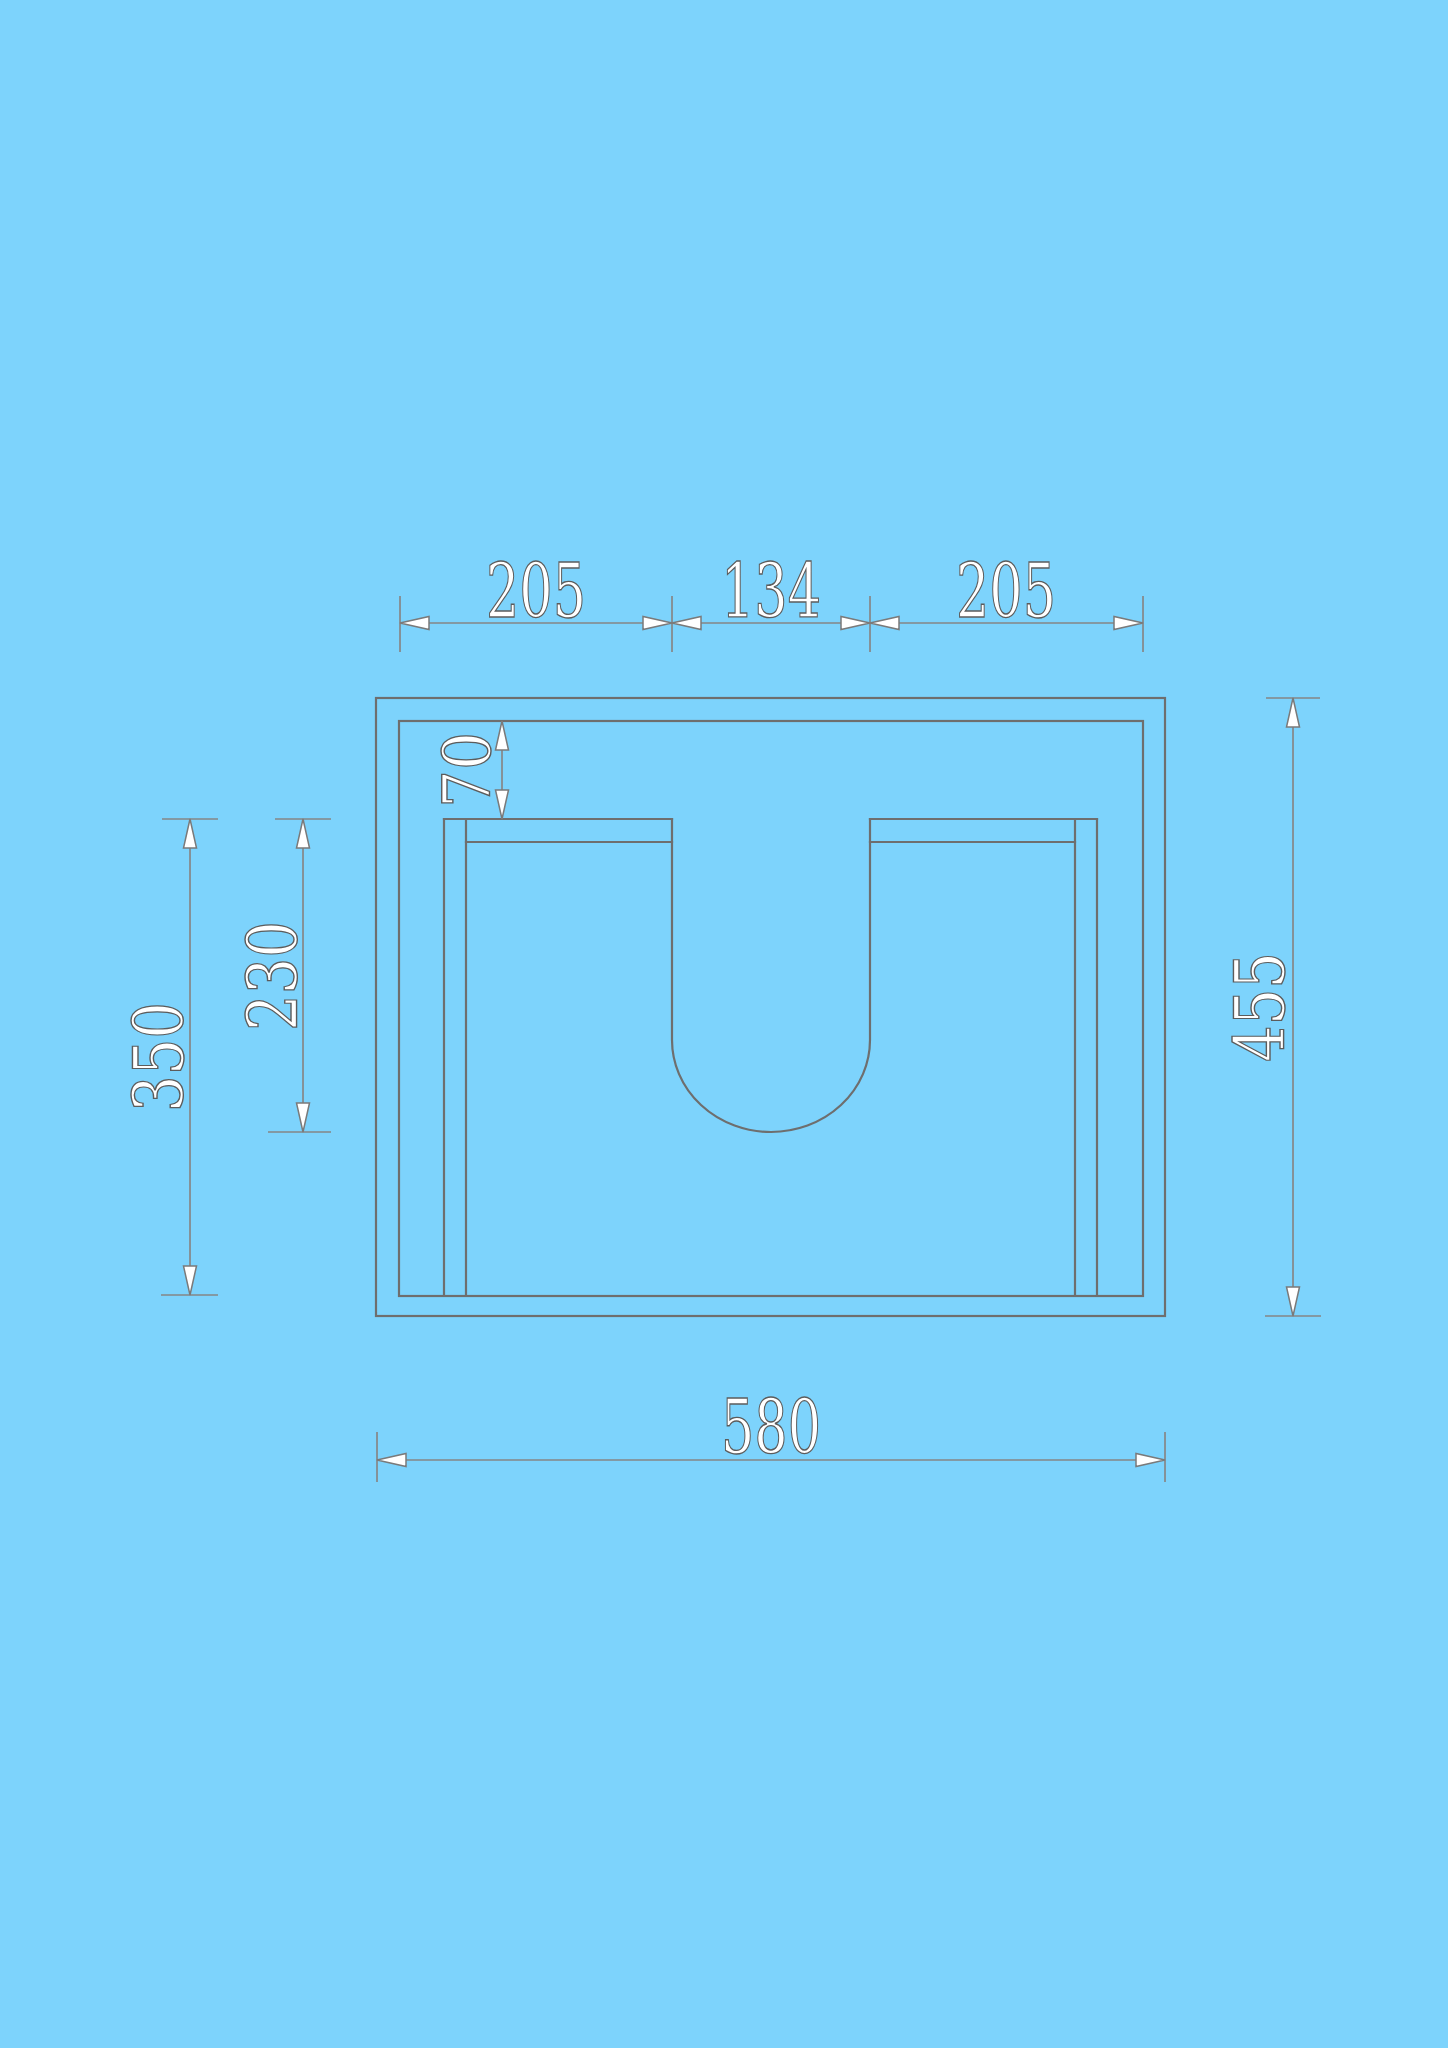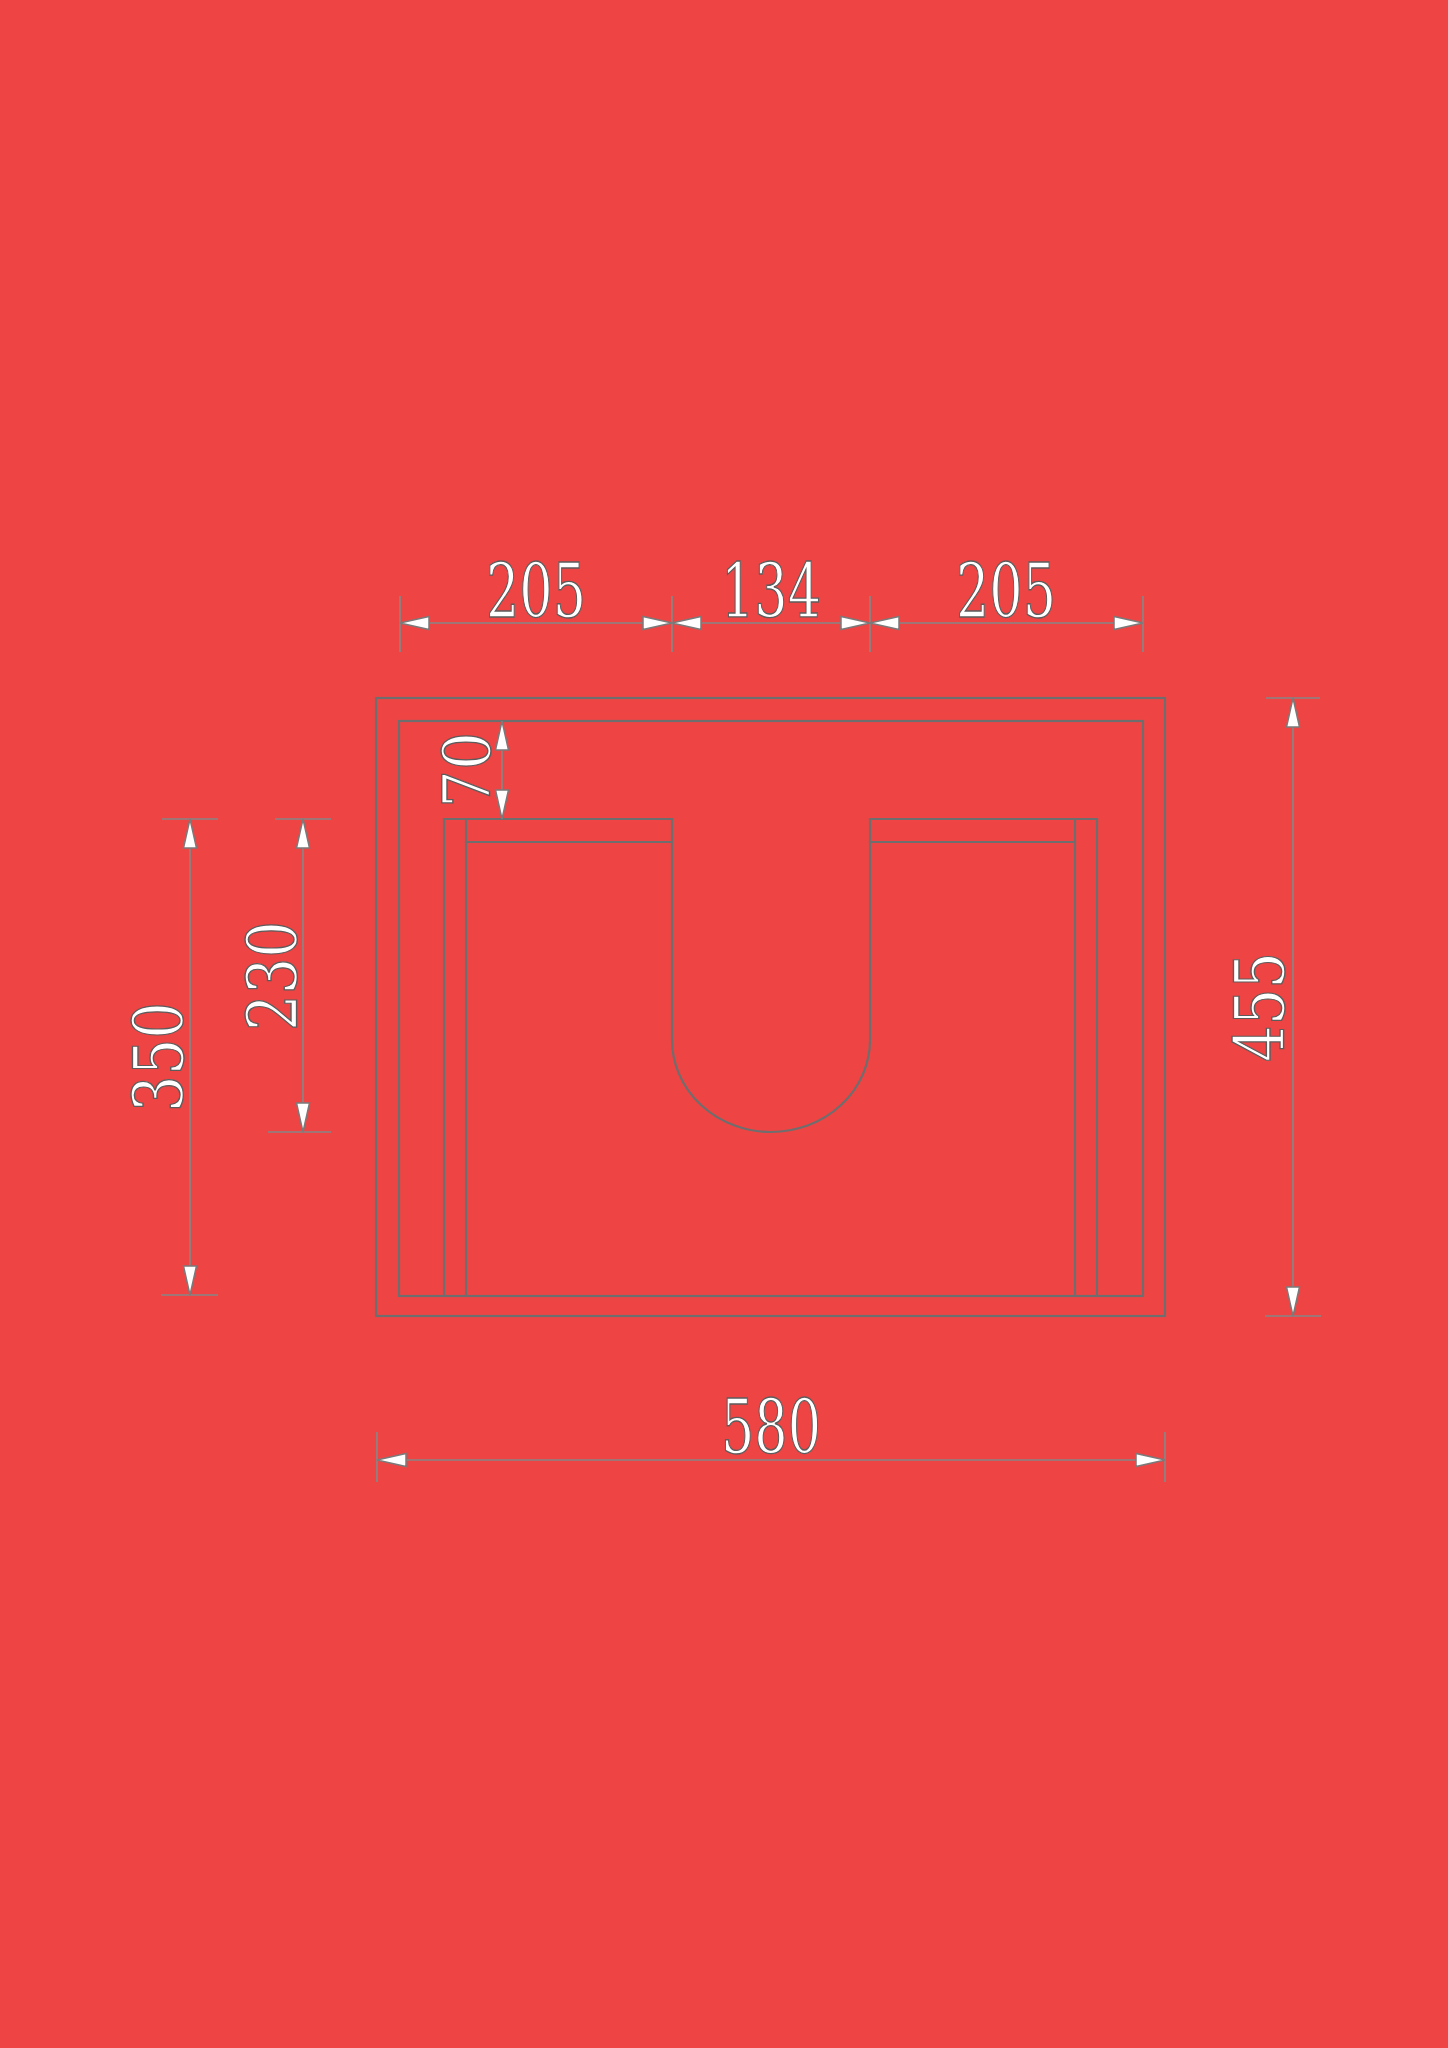--- a/index.html
+++ b/index.html
@@ -1,20 +1,20 @@
 <!DOCTYPE html>
 <html><head>
 <meta charset="utf-8">
 <style>
   html, body { margin: 0; padding: 0; background: #ffffff; }
   .page {
     position: relative;
     width: 1448px;
     height: 2048px;
-    background: #ef4444;
+    background: #7dd3fc;
     overflow: hidden;
     font-family: "DejaVu Serif", serif;
   }
   svg.drawing { position: absolute; left: 0; top: 0; width: 1448px; height: 2048px; }
 
   
   .cab  { stroke: #6e6e6e; stroke-width: 2.2; fill: none; stroke-linecap: square; }
   
   .dim  { stroke: #868686; stroke-width: 1.7; fill: none; stroke-linecap: butt; }
   

